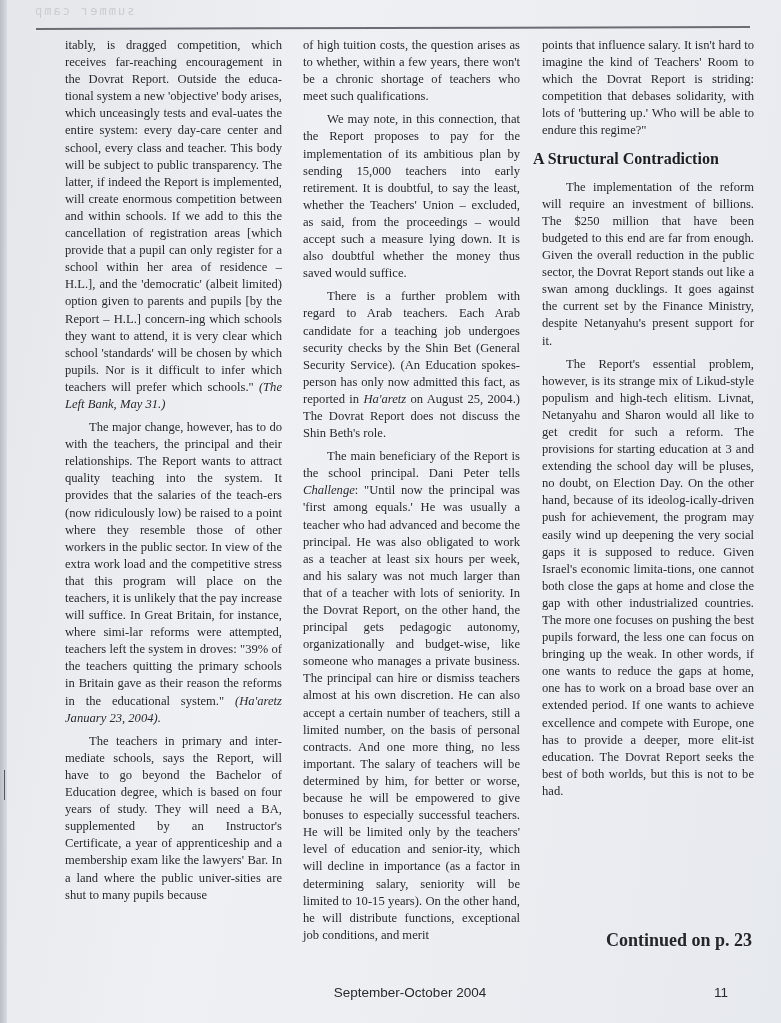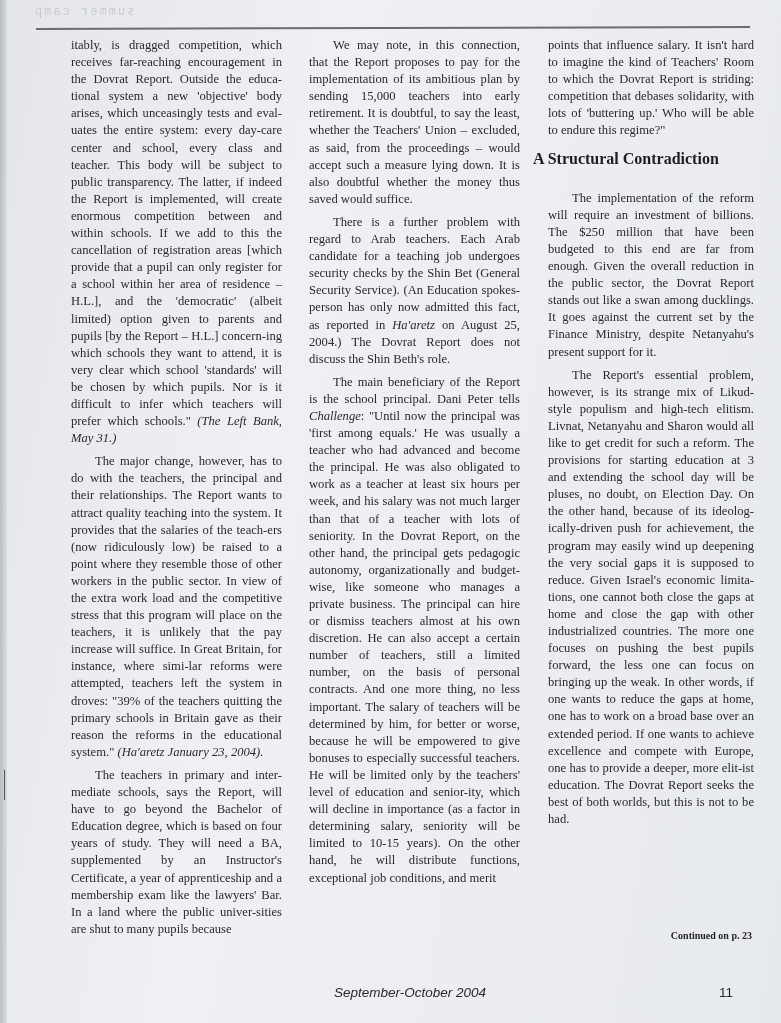--- a/index.html
+++ b/index.html
@@ -35,39 +35,39 @@
       transform: rotate(-0.15deg);
     }
     .col {
       position: absolute; top: 37px;
       font-size: 12.6px; line-height: 17.1px;
       text-align: justify; hyphens: manual;
     }
     .col-1 { left: 56px; width: 226px; }
     .col-2 { left: 294px; width: 226px; }
     .col-3 { left: 533px; width: 221px; }
-    .col p { margin: 0 0 6px 15px; text-indent: 0; }
+    .col p { margin: 0 0 6px 9px; text-indent: 0; }
     .col p.indent { text-indent: 24px; }
     .col p.first { text-indent: 0; }
     .col h2 {
       font-family: "Liberation Serif", "DejaVu Serif", serif;
-      font-size: 16px; font-weight: bold; margin: 10px 0 23px 0;
+      font-size: 16px; font-weight: bold; margin: 10px 0 12px 0;
       color: #1e1e22;
     }
     em { font-style: italic; }
     .continued {
       position: absolute; left: 560px; top: 930px; width: 192px;
-      text-align: right; font-weight: bold; font-size: 10px; color: #26262a;
+      text-align: right; font-weight: bold; font-size: 18px; color: #26262a;
     }
     .footer-date {
       position: absolute; left: 290px; top: 985px; width: 240px; text-align: center;
-      font-family: "Liberation Sans", "DejaVu Sans", sans-serif; font-size: 13.5px; color: #2a2a2e; font-style: italic;
+      font-family: "Liberation Sans", "DejaVu Sans", sans-serif; font-size: 13.5px; color: #2a2a2e;
     }
     .page-number {
-      position: absolute; left: 700px; top: 985px; width: 52px; text-align: center;
+      position: absolute; left: 676px; top: 985px; width: 52px; text-align: right;
       font-family: "Liberation Sans", "DejaVu Sans", sans-serif; font-size: 13.5px; color: #2a2a2e;
     }
   </style>
 </head>
 <body>
 
 <div class="page">
   <div class="page-edge"></div>
   <div class="edge-mark"></div>
 
@@ -82,20 +82,23 @@
     <p class="indent">
       <span>The major change, however, has to do with the teachers, the principal and their relationships. The Report wants to attract quality teaching into the system. It provides that the salaries of the teach-ers (now ridiculously low) be raised to a point where they resemble those of other workers in the public sector. In view of the extra work load and the competitive stress that this program will place on the teachers, it is unlikely that the pay increase will suffice. In Great Britain, for instance, where simi-lar reforms were attempted, teachers left the system in droves: "39% of the teachers quitting the primary schools in Britain gave as their reason the reforms in the educational system."</span>
       <em>(Ha'aretz January 23, 2004).</em>
     </p>
     <p class="indent">
       <span>The teachers in primary and inter-mediate schools, says the Report, will have to go beyond the Bachelor of Education degree, which is based on four years of study. They will need a BA, supplemented by an Instructor's Certificate, a year of apprenticeship and a membership exam like the lawyers' Bar. In a land where the public univer-sities are shut to many pupils because</span>
     </p>
   </div>
 
   <div class="col col-2">
+    <p class="first">
+      <span>of high tuition costs, the question arises as to whether, within a few years, there won't be a chronic shortage of teachers who meet such qualifications.</span>
+    </p>
     <p class="indent">
       <span>We may note, in this connection, that the Report proposes to pay for the implementation of its ambitious plan by sending 15,000 teachers into early retirement. It is doubtful, to say the least, whether the Teachers' Union – excluded, as said, from the proceedings – would accept such a measure lying down. It is also doubtful whether the money thus saved would suffice.</span>
     </p>
     <p class="indent">
       <span>There is a further problem with regard to Arab teachers. Each Arab candidate for a teaching job undergoes security checks by the Shin Bet (General Security Service). (An Education spokes-person has only now admitted this fact, as reported in </span><em>Ha'aretz</em><span> on August 25, 2004.) The Dovrat Report does not discuss the Shin Beth's role.</span>
     </p>
     <p class="indent">
       <span>The main beneficiary of the Report is the school principal. Dani Peter tells </span><em>Challenge</em><span>: "Until now the principal was 'first among equals.' He was usually a teacher who had advanced and become the principal. He was also obligated to work as a teacher at least six hours per week, and his salary was not much larger than that of a teacher with lots of seniority. In the Dovrat Report, on the other hand, the principal gets pedagogic autonomy, organizationally and budget-wise, like someone who manages a private business. The principal can hire or dismiss teachers almost at his own discretion. He can also accept a certain number of teachers, still a limited number, on the basis of personal contracts. And one more thing, no less important. The salary of teachers will be determined by him, for better or worse, because he will be empowered to give bonuses to especially successful teachers. He will be limited only by the teachers' level of education and senior-ity, which will decline in importance (as a factor in determining salary, seniority will be limited to 10-15 years). On the other hand, he will distribute functions, exceptional job conditions, and merit</span>
     </p>
   </div>

